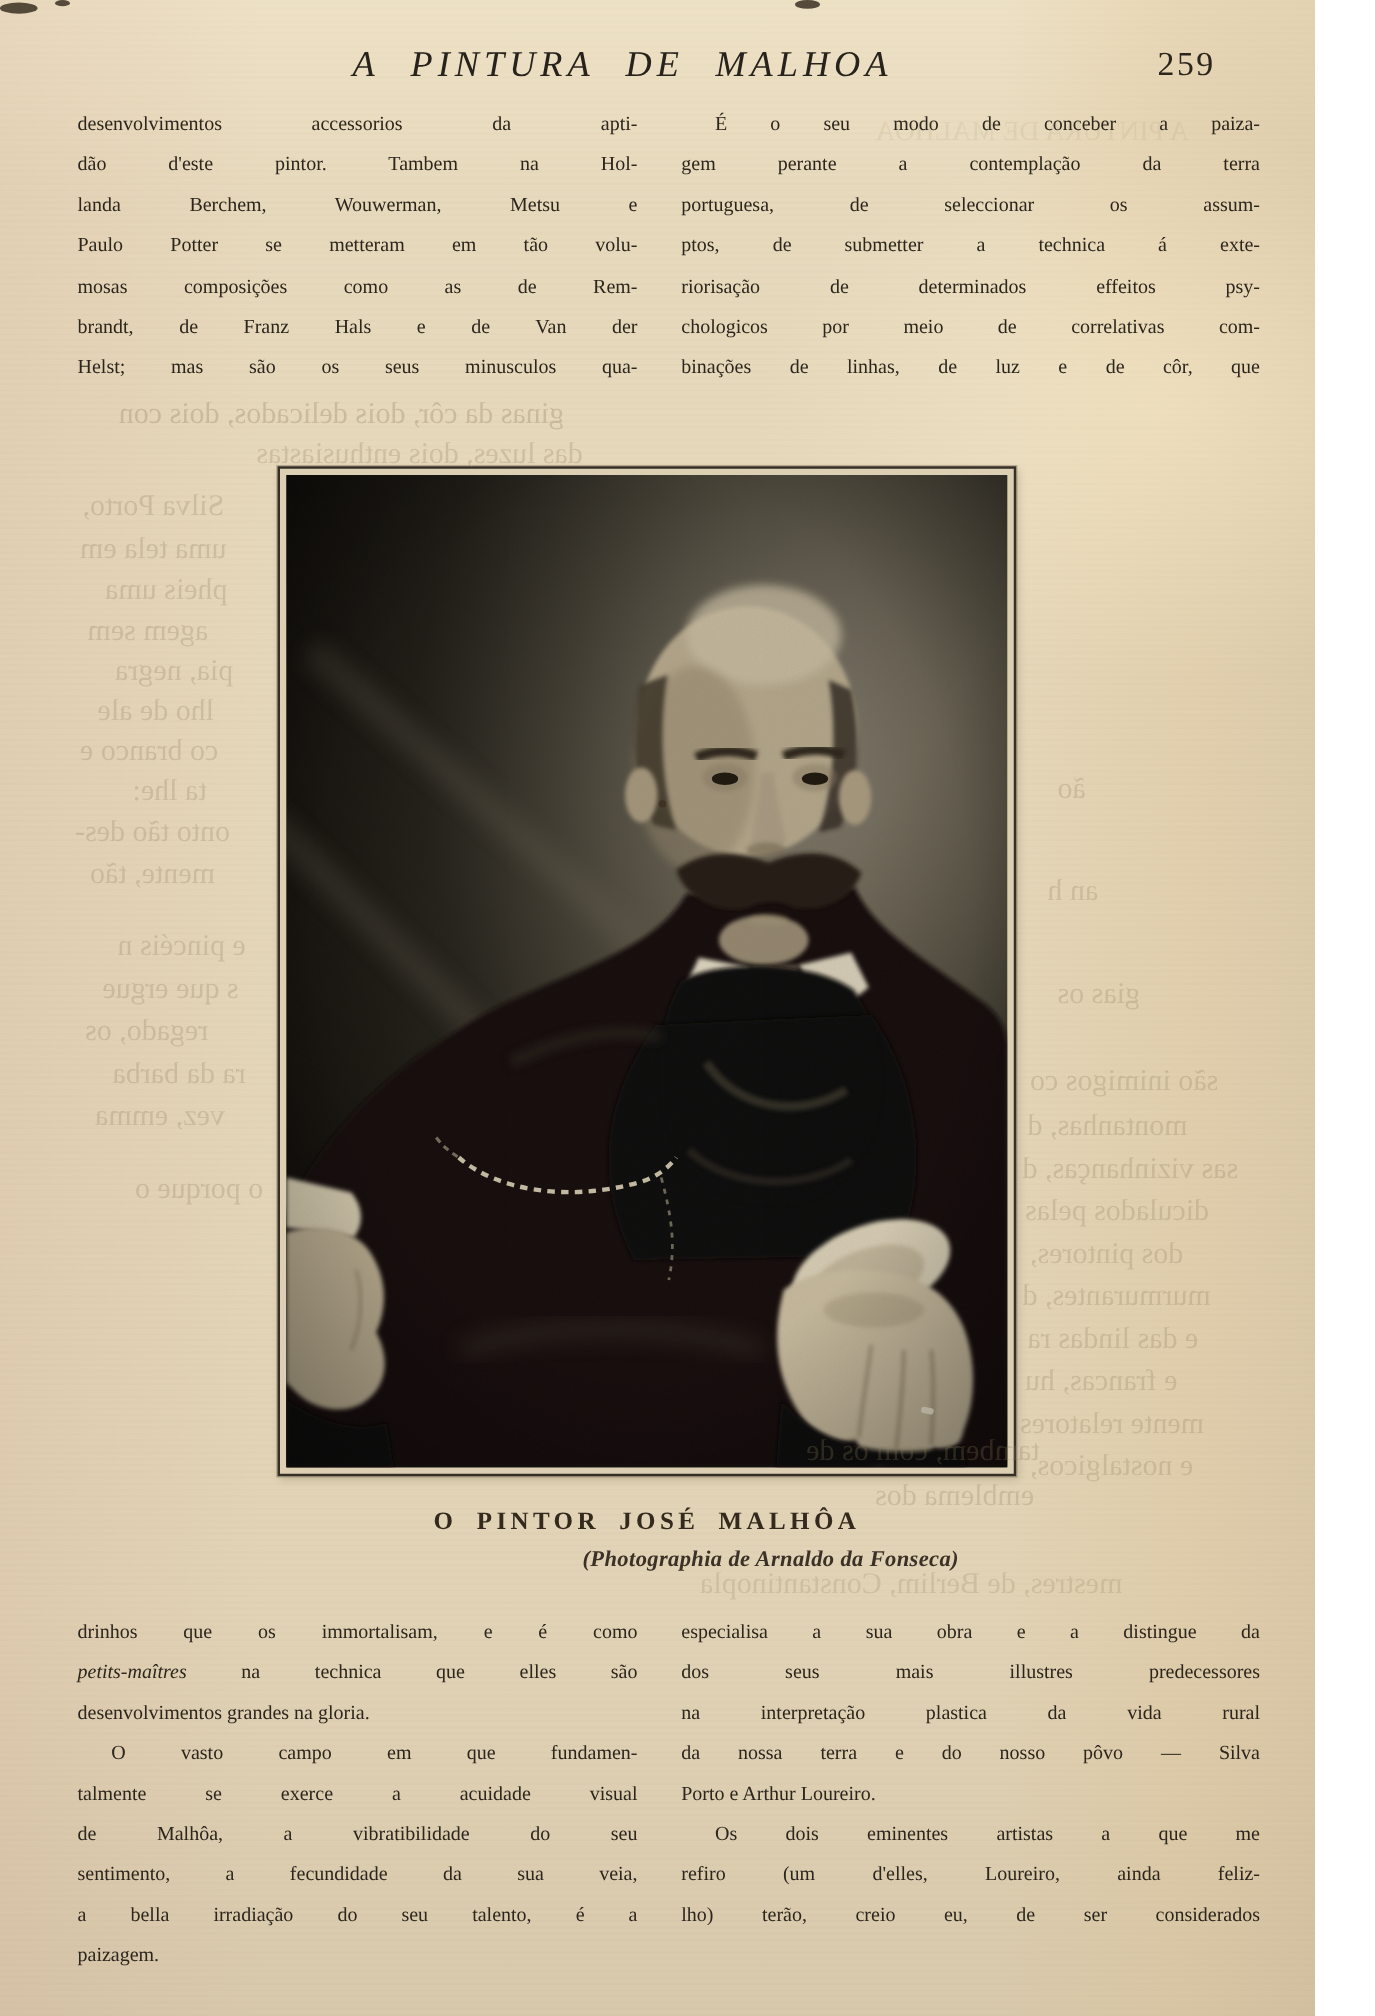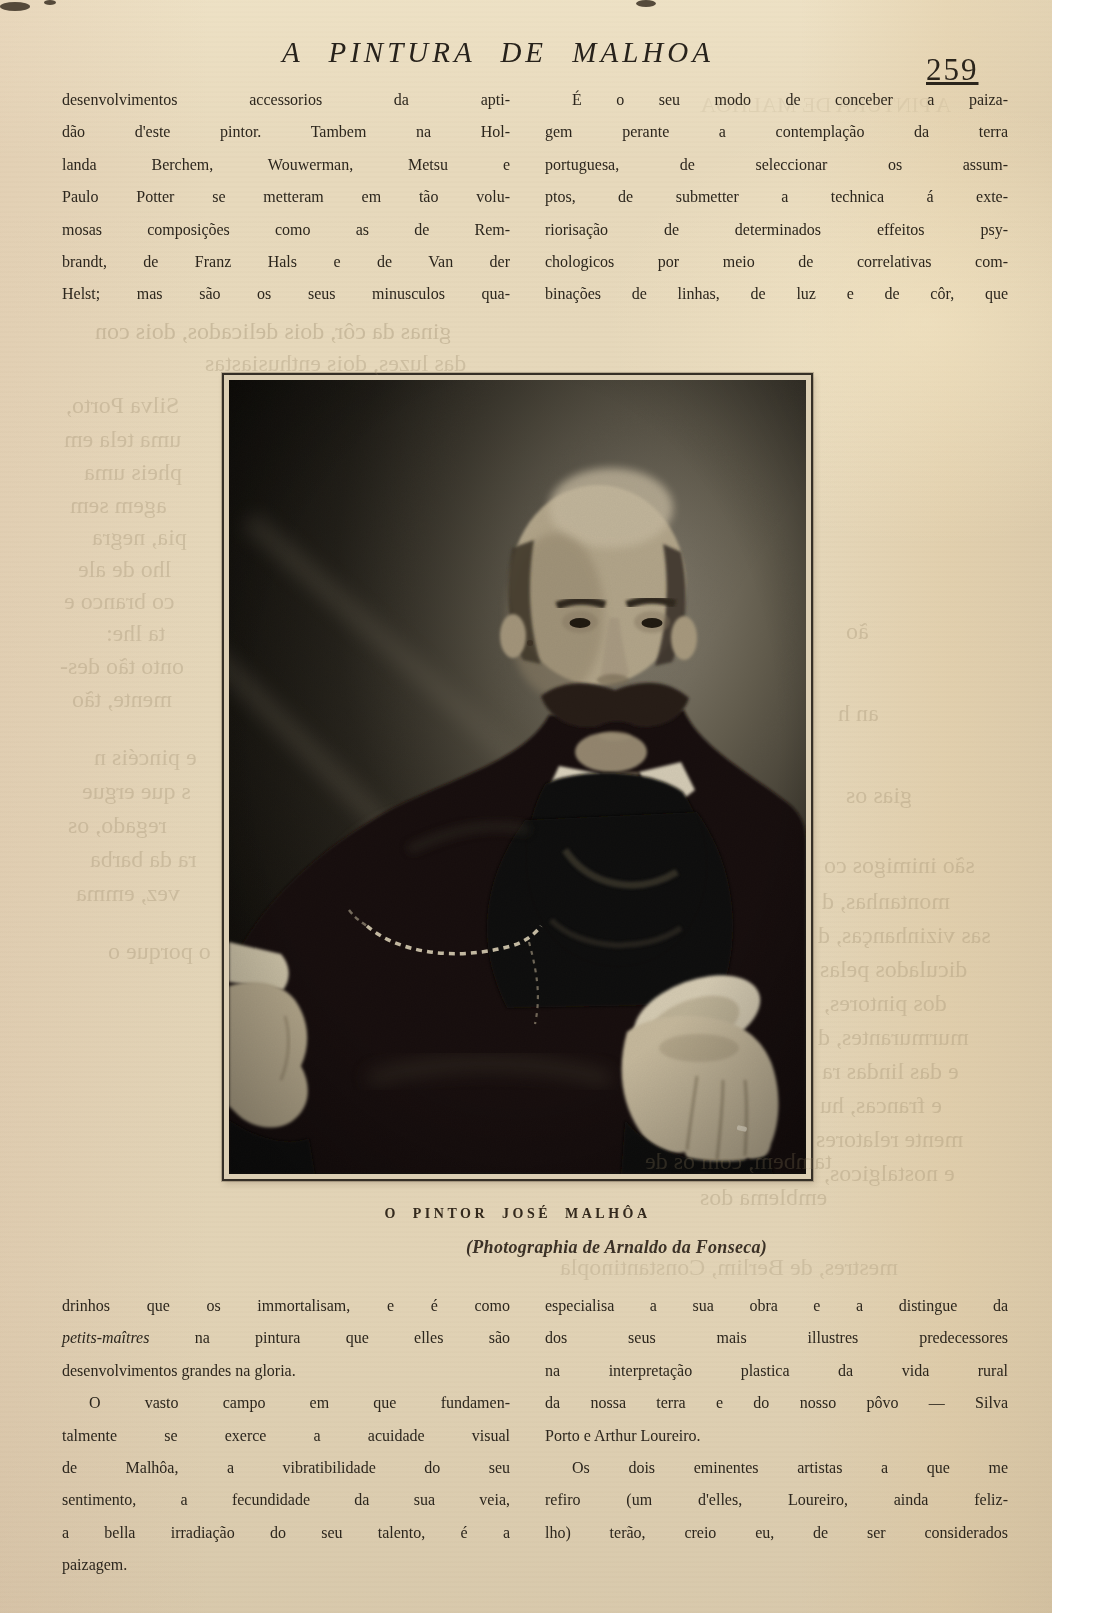--- a/index.html
+++ b/index.html
@@ -14,39 +14,39 @@
       linear-gradient(90deg, rgba(0,0,0,0) 76%, rgba(216,188,142,.28) 90%, rgba(186,156,112,.20) 100%),
       linear-gradient(180deg, rgba(255,246,220,.28) 0%, rgba(255,246,220,0) 10%, rgba(120,95,60,.05) 80%, rgba(110,85,55,.12) 100%),
       repeating-linear-gradient(0deg, rgba(120,100,70,.02) 0 2px, rgba(0,0,0,0) 2px 5px);
   }
   .title {
     position:absolute; top:36px; left:0; width:100%; text-align:center;
     transform:translateX(-28px);
     font-style:italic; font-size:29px; letter-spacing:4px; word-spacing:14px;
     color:#27221b;
   }
-  .pagenum { position:absolute; top:52px; left:926px; font-size:31px; letter-spacing:2px; color:#2b251c;text-decoration:underline; }
+  .pagenum { position:absolute; top:36px; left:926px; font-size:27px; letter-spacing:2px; color:#2b251c; }
   .col { position:absolute; font-size:16px; line-height:32.4px; }
   .line { text-align:justify; text-align-last:justify; text-justify:inter-word; }
   .line.indent { padding-left:27px; }
   .line.par-end { text-align-last:left; }
   .it { font-style:italic; }
   #col-tl { left:62px;  top:84px;   width:448px; }
   #col-tr { left:545px; top:84px;   width:463px; }
   #col-bl { left:62px;  top:1290px; width:448px; }
   #col-br { left:545px; top:1290px; width:463px; }
   .photo-frame {
     position:absolute; left:222px; top:373px; width:591px; height:808px;
     box-sizing:border-box; border:2px solid #352f26; background:#dccfb4; padding:5px;
     box-shadow:0 0 0 1px rgba(70,58,44,.28), 2px 3px 6px rgba(70,55,35,.18);
   }
   svg.portrait { display:block; width:577px; height:794px; }
   .caption {
     position:absolute; left:222px; top:1206px; width:591px; text-align:center;
-    font-size:14px; font-weight:bold; letter-spacing:3.5px; word-spacing:7px; color:#33291d;
+    font-size:20px; font-weight:bold; letter-spacing:3.5px; word-spacing:7px; color:#33291d;
   }
   .credit {
     position:absolute; left:466px; top:1237px; width:360px; text-align:left;
     font-size:18px; font-weight:bold; font-style:italic; color:#3b3126; letter-spacing:.3px;
   }
   .ghost {
     position:absolute; transform:scaleX(-1); opacity:.26; color:#8d7c5d;
     filter:blur(.6px); font-size:24px; white-space:nowrap; pointer-events:none;
   }
   .speck { position:absolute; background:#3b3023; border-radius:50%; opacity:.85; }
@@ -178,21 +178,21 @@
       <rect width="577" height="794" fill="url(#pvig)"></rect>
       <rect width="577" height="794" filter="url(#grain)" opacity="0.10"></rect>
     </svg>
   </div>
 
   <div class="caption">O PINTOR JOSÉ MALHÔA</div>
   <div class="credit">(Photographia de Arnaldo da Fonseca)</div>
 
   <div class="col" id="col-bl">
       <div class="line"><span>drinhos que os immortalisam, e é como</span></div>
-      <div class="line"><span class="it">petits-maîtres</span><span> na pintura que elles são</span></div>
+      <div class="line"><span class="it">petits-maîtres</span><span> na technica que elles são</span></div>
       <div class="line par-end"><span>desenvolvimentos grandes na gloria.</span></div>
       <div class="line indent"><span>O vasto campo em que fundamen-</span></div>
       <div class="line"><span>talmente se exerce a acuidade visual</span></div>
       <div class="line"><span>de Malhôa, a vibratibilidade do seu</span></div>
       <div class="line"><span>sentimento, a fecundidade da sua veia,</span></div>
       <div class="line"><span>a bella irradiação do seu talento, é a</span></div>
       <div class="line par-end"><span>paizagem.</span></div>
     </div>
   <div class="col" id="col-br">
       <div class="line"><span>especialisa a sua obra e a distingue da</span></div>

